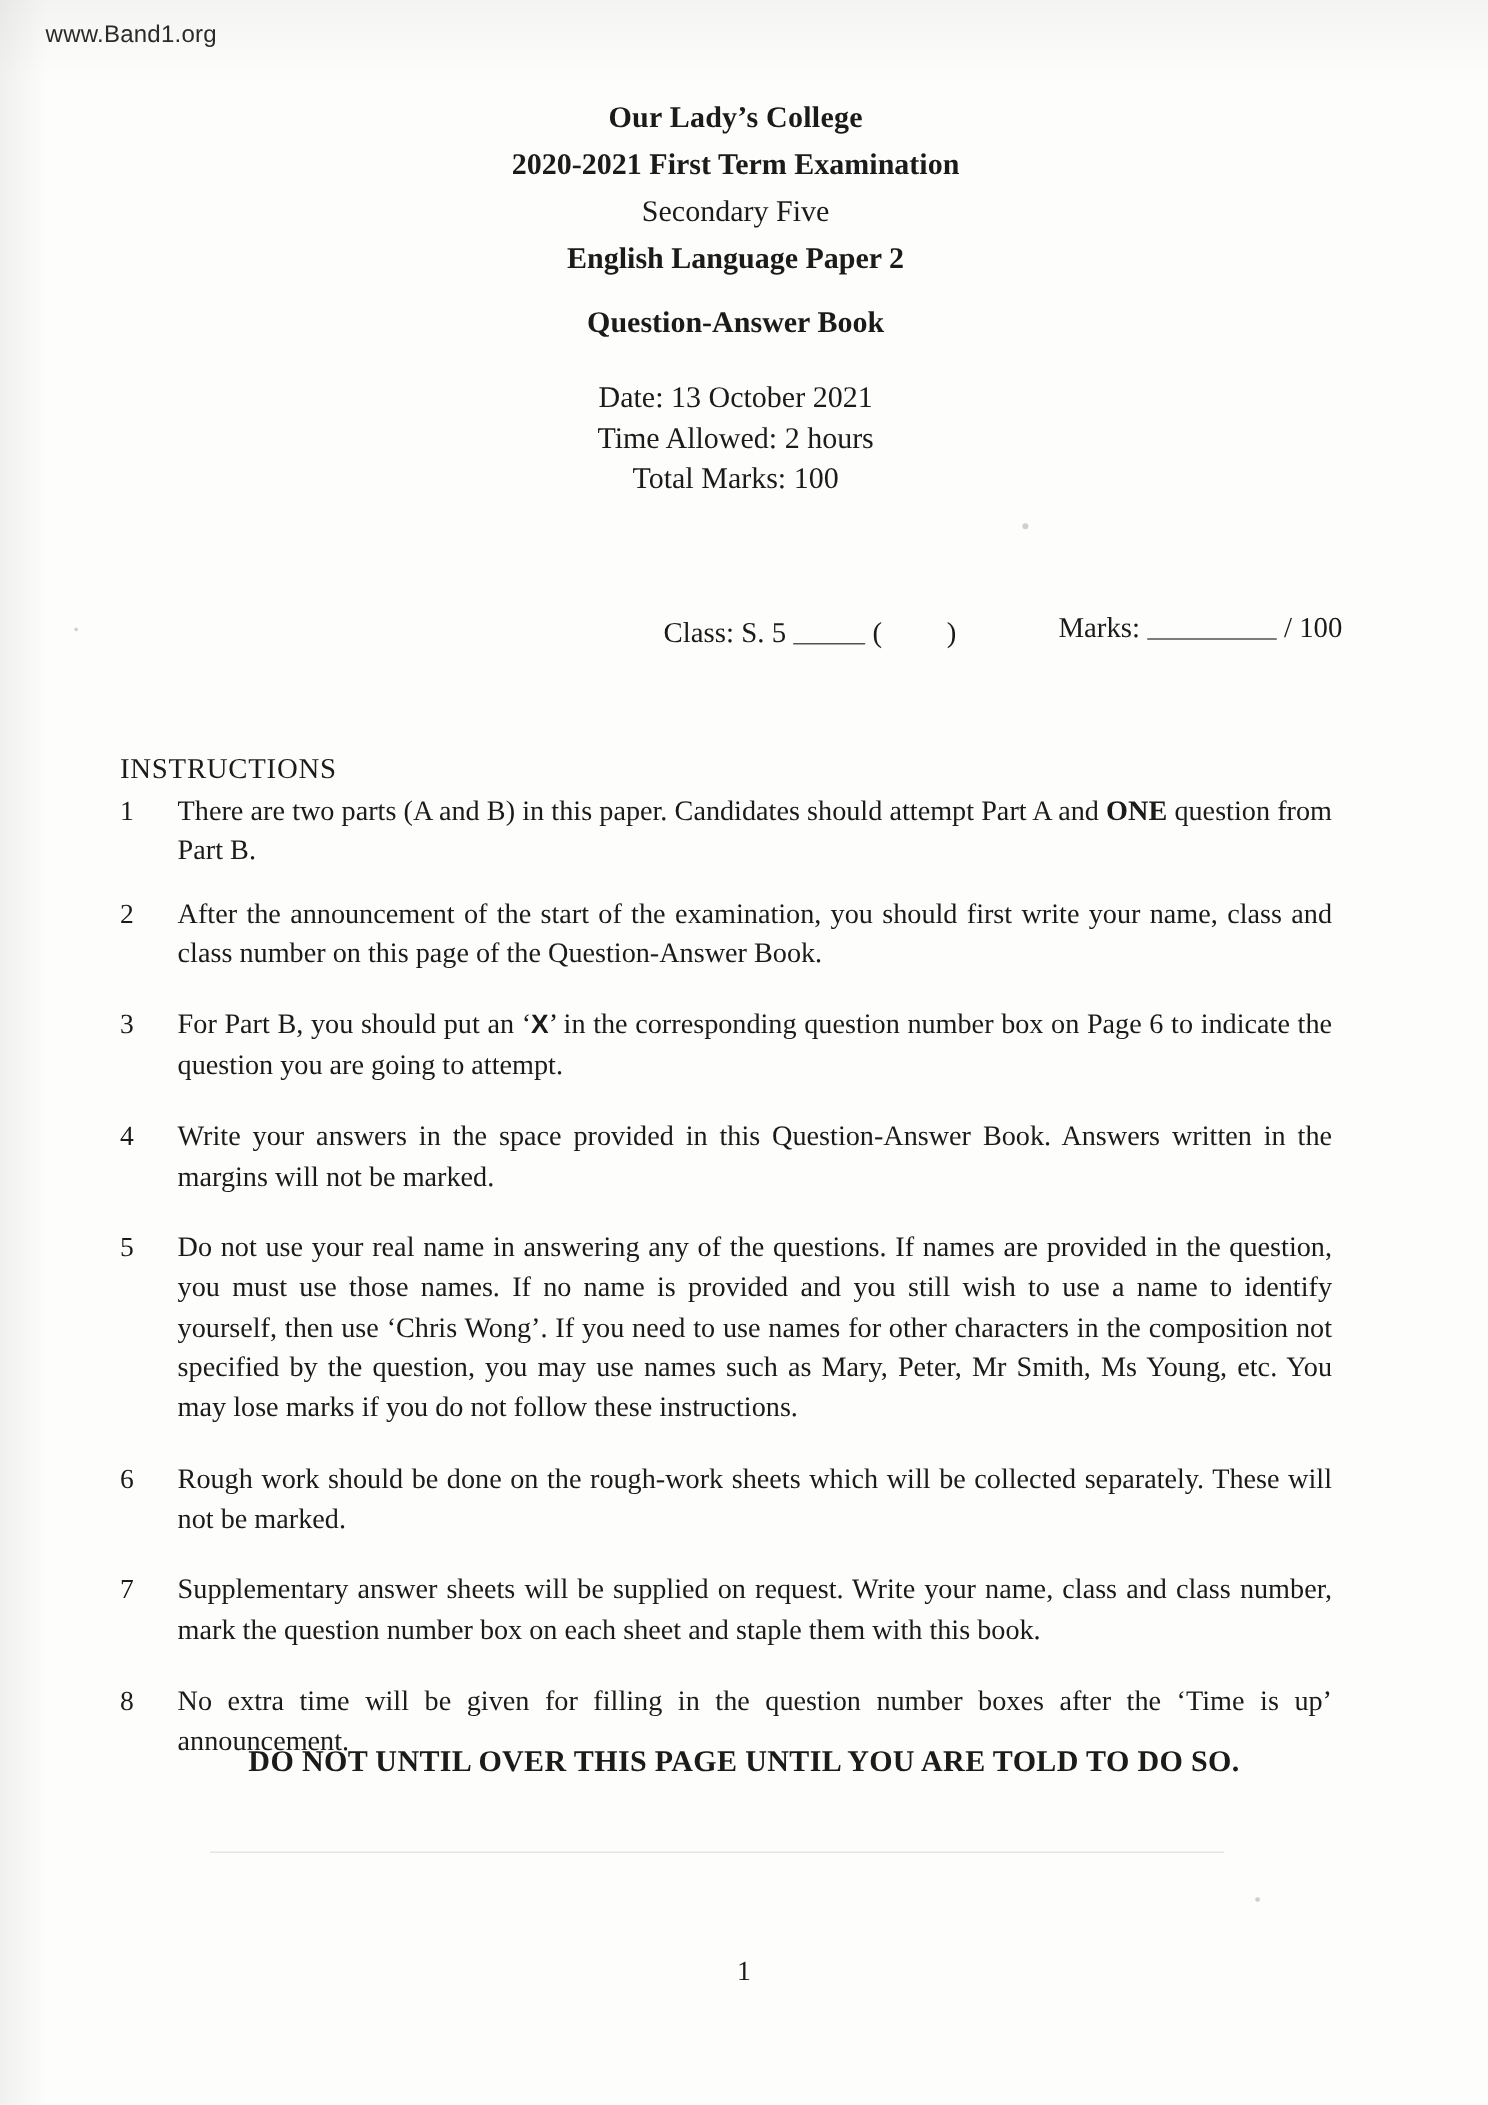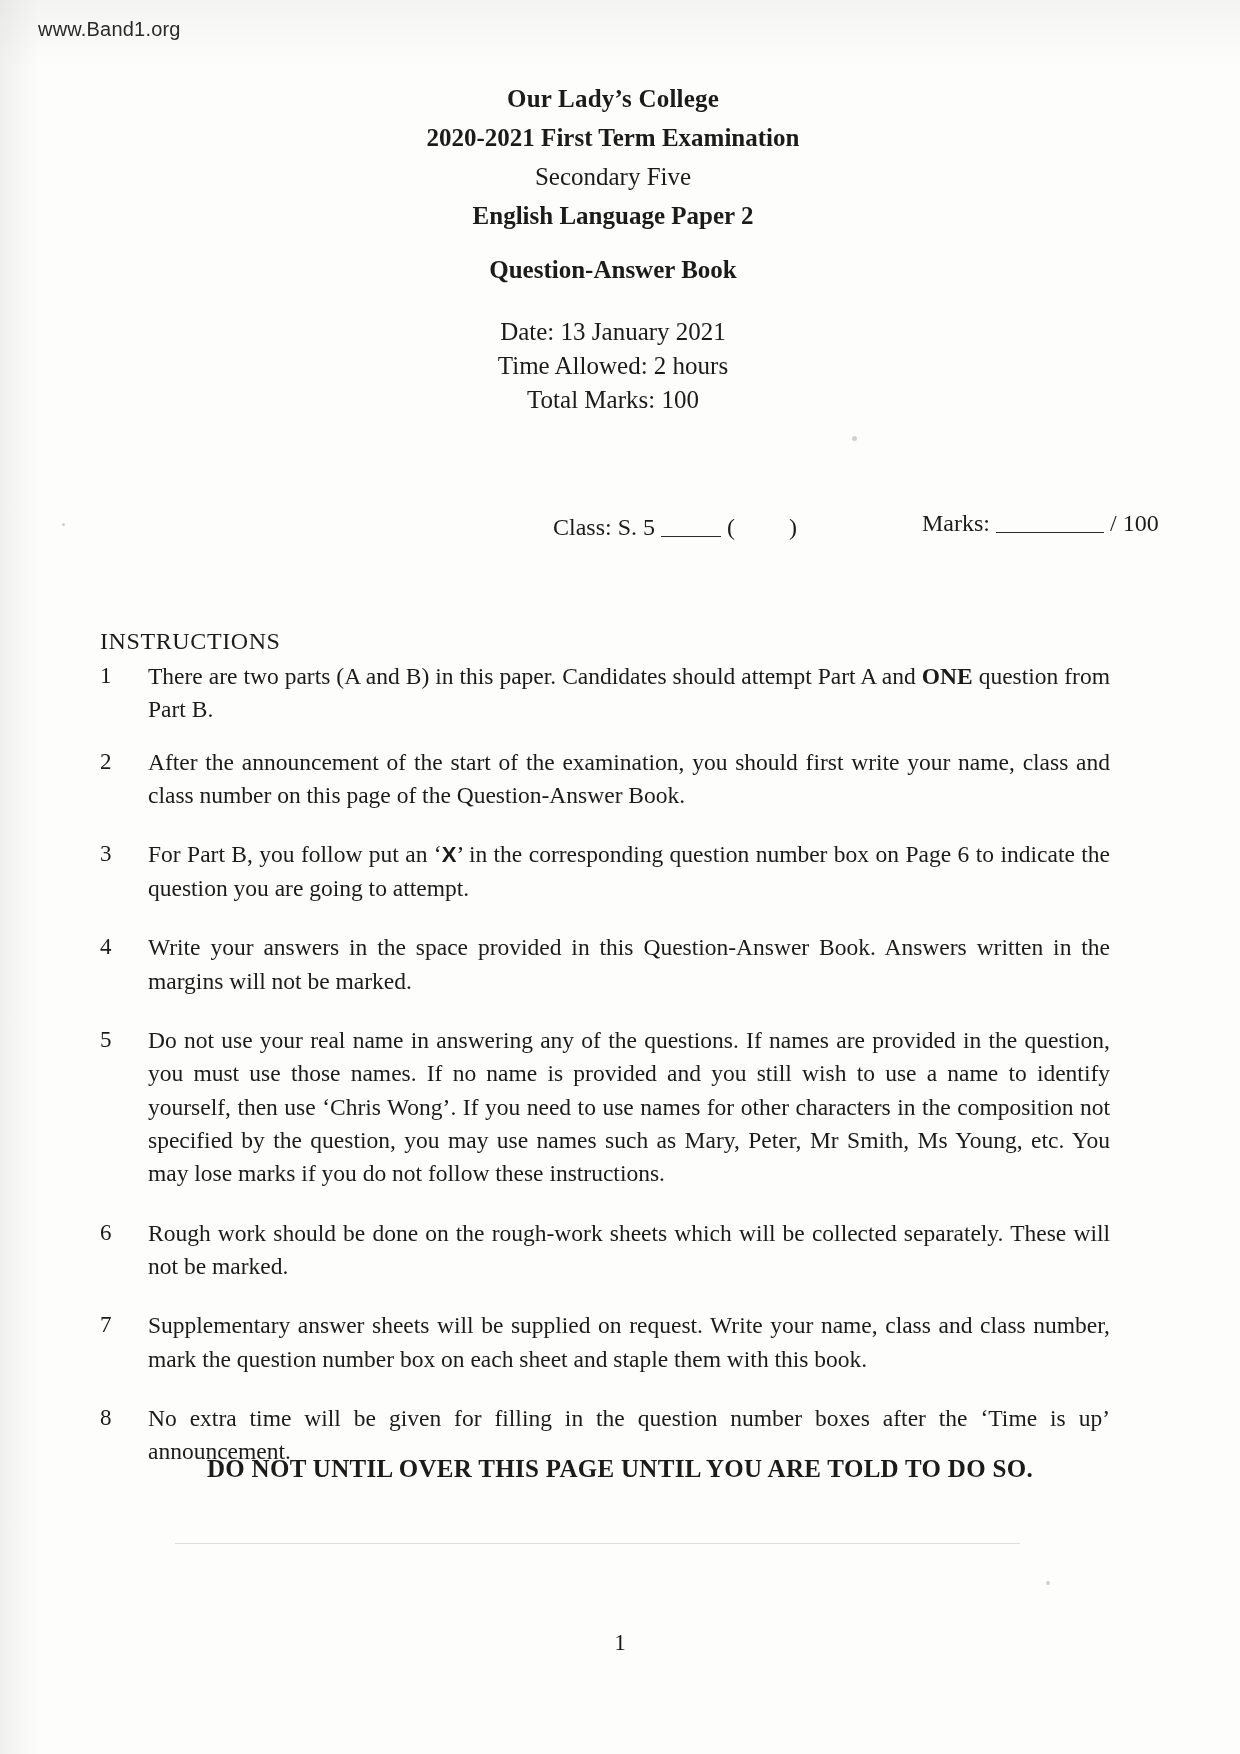--- a/index.html
+++ b/index.html
@@ -89,21 +89,21 @@
     width: 1240px;
     height: 40px;
     font-size: 24px;
   }
   .field {
     position: absolute;
     white-space: nowrap;
   }
   .field-name { left: 105px; top: 10px; }
   .field-class { left: 553px; top: 0px; }
-  .field-marks { left: 922px; top: -4px; }
+  .field-marks { left: 882px; top: -4px; }
   .blank {
     display: inline-block;
     border-bottom: 1.6px solid #2a2a2a;
     height: 1em;
     vertical-align: -2px;
   }
   .blank-name { width: 300px; }
   .blank-class { width: 60px; }
   .blank-paren { width: 42px; border-bottom: none; }
   .blank-marks { width: 108px; }
@@ -192,21 +192,21 @@
   <div class="speck" style="left:62px; top:523px; width:3px; height:3px;"></div>
 
   <div class="watermark">www.Band1.org</div>
 
   <div class="header-block">
     <div class="school-name">Our Lady’s College</div>
     <div class="exam-title">2020-2021 First Term Examination</div>
     <div class="form-level">Secondary Five</div>
     <div class="paper-name">English Language Paper 2</div>
     <div class="book-type">Question-Answer Book</div>
-    <div class="meta-line">Date: 13 January 2021</div>
+    <div class="meta-line">Date: 13 October 2021</div>
     <div class="meta-line">Time Allowed: 2 hours</div>
     <div class="meta-line">Total Marks: 100</div>
   </div>
 
   <div class="fields-row">
     <div class="field field-class">
       <span>Class: S. 5</span>
       <span class="blank blank-class"></span>
       <span>(</span>
       <span class="blank blank-paren"></span>
@@ -228,21 +228,21 @@
       <div class="instr-text"><span>There are two parts (A and B) in this paper. Candidates should attempt Part A and </span><b>ONE</b><span> question from Part B.</span></div>
     </div>
 
     <div class="instr-item" style="margin-bottom:26px;">
       <div class="instr-num">2</div>
       <div class="instr-text">After the announcement of the start of the examination, you should first write your name, class and class number on this page of the Question-Answer Book.</div>
     </div>
 
     <div class="instr-item" style="margin-bottom:26px;">
       <div class="instr-num">3</div>
-      <div class="instr-text"><span>For Part B, you follow put an ‘</span><span class="xmark">X</span><span>’ in the corresponding question number box on Page 6 to indicate the question you are going to attempt.</span></div>
+      <div class="instr-text"><span>For Part B, you should put an ‘</span><span class="xmark">X</span><span>’ in the corresponding question number box on Page 6 to indicate the question you are going to attempt.</span></div>
     </div>
 
     <div class="instr-item" style="margin-bottom:26px;">
       <div class="instr-num">4</div>
       <div class="instr-text">Write your answers in the space provided in this Question-Answer Book. Answers written in the margins will not be marked.</div>
     </div>
 
     <div class="instr-item" style="margin-bottom:26px;">
       <div class="instr-num">5</div>
       <div class="instr-text">Do not use your real name in answering any of the questions. If names are provided in the question, you must use those names. If no name is provided and you still wish to use a name to identify yourself, then use ‘Chris Wong’. If you need to use names for other characters in the composition not specified by the question, you may use names such as Mary, Peter, Mr Smith, Ms Young, etc. You may lose marks if you do not follow these instructions.</div>

